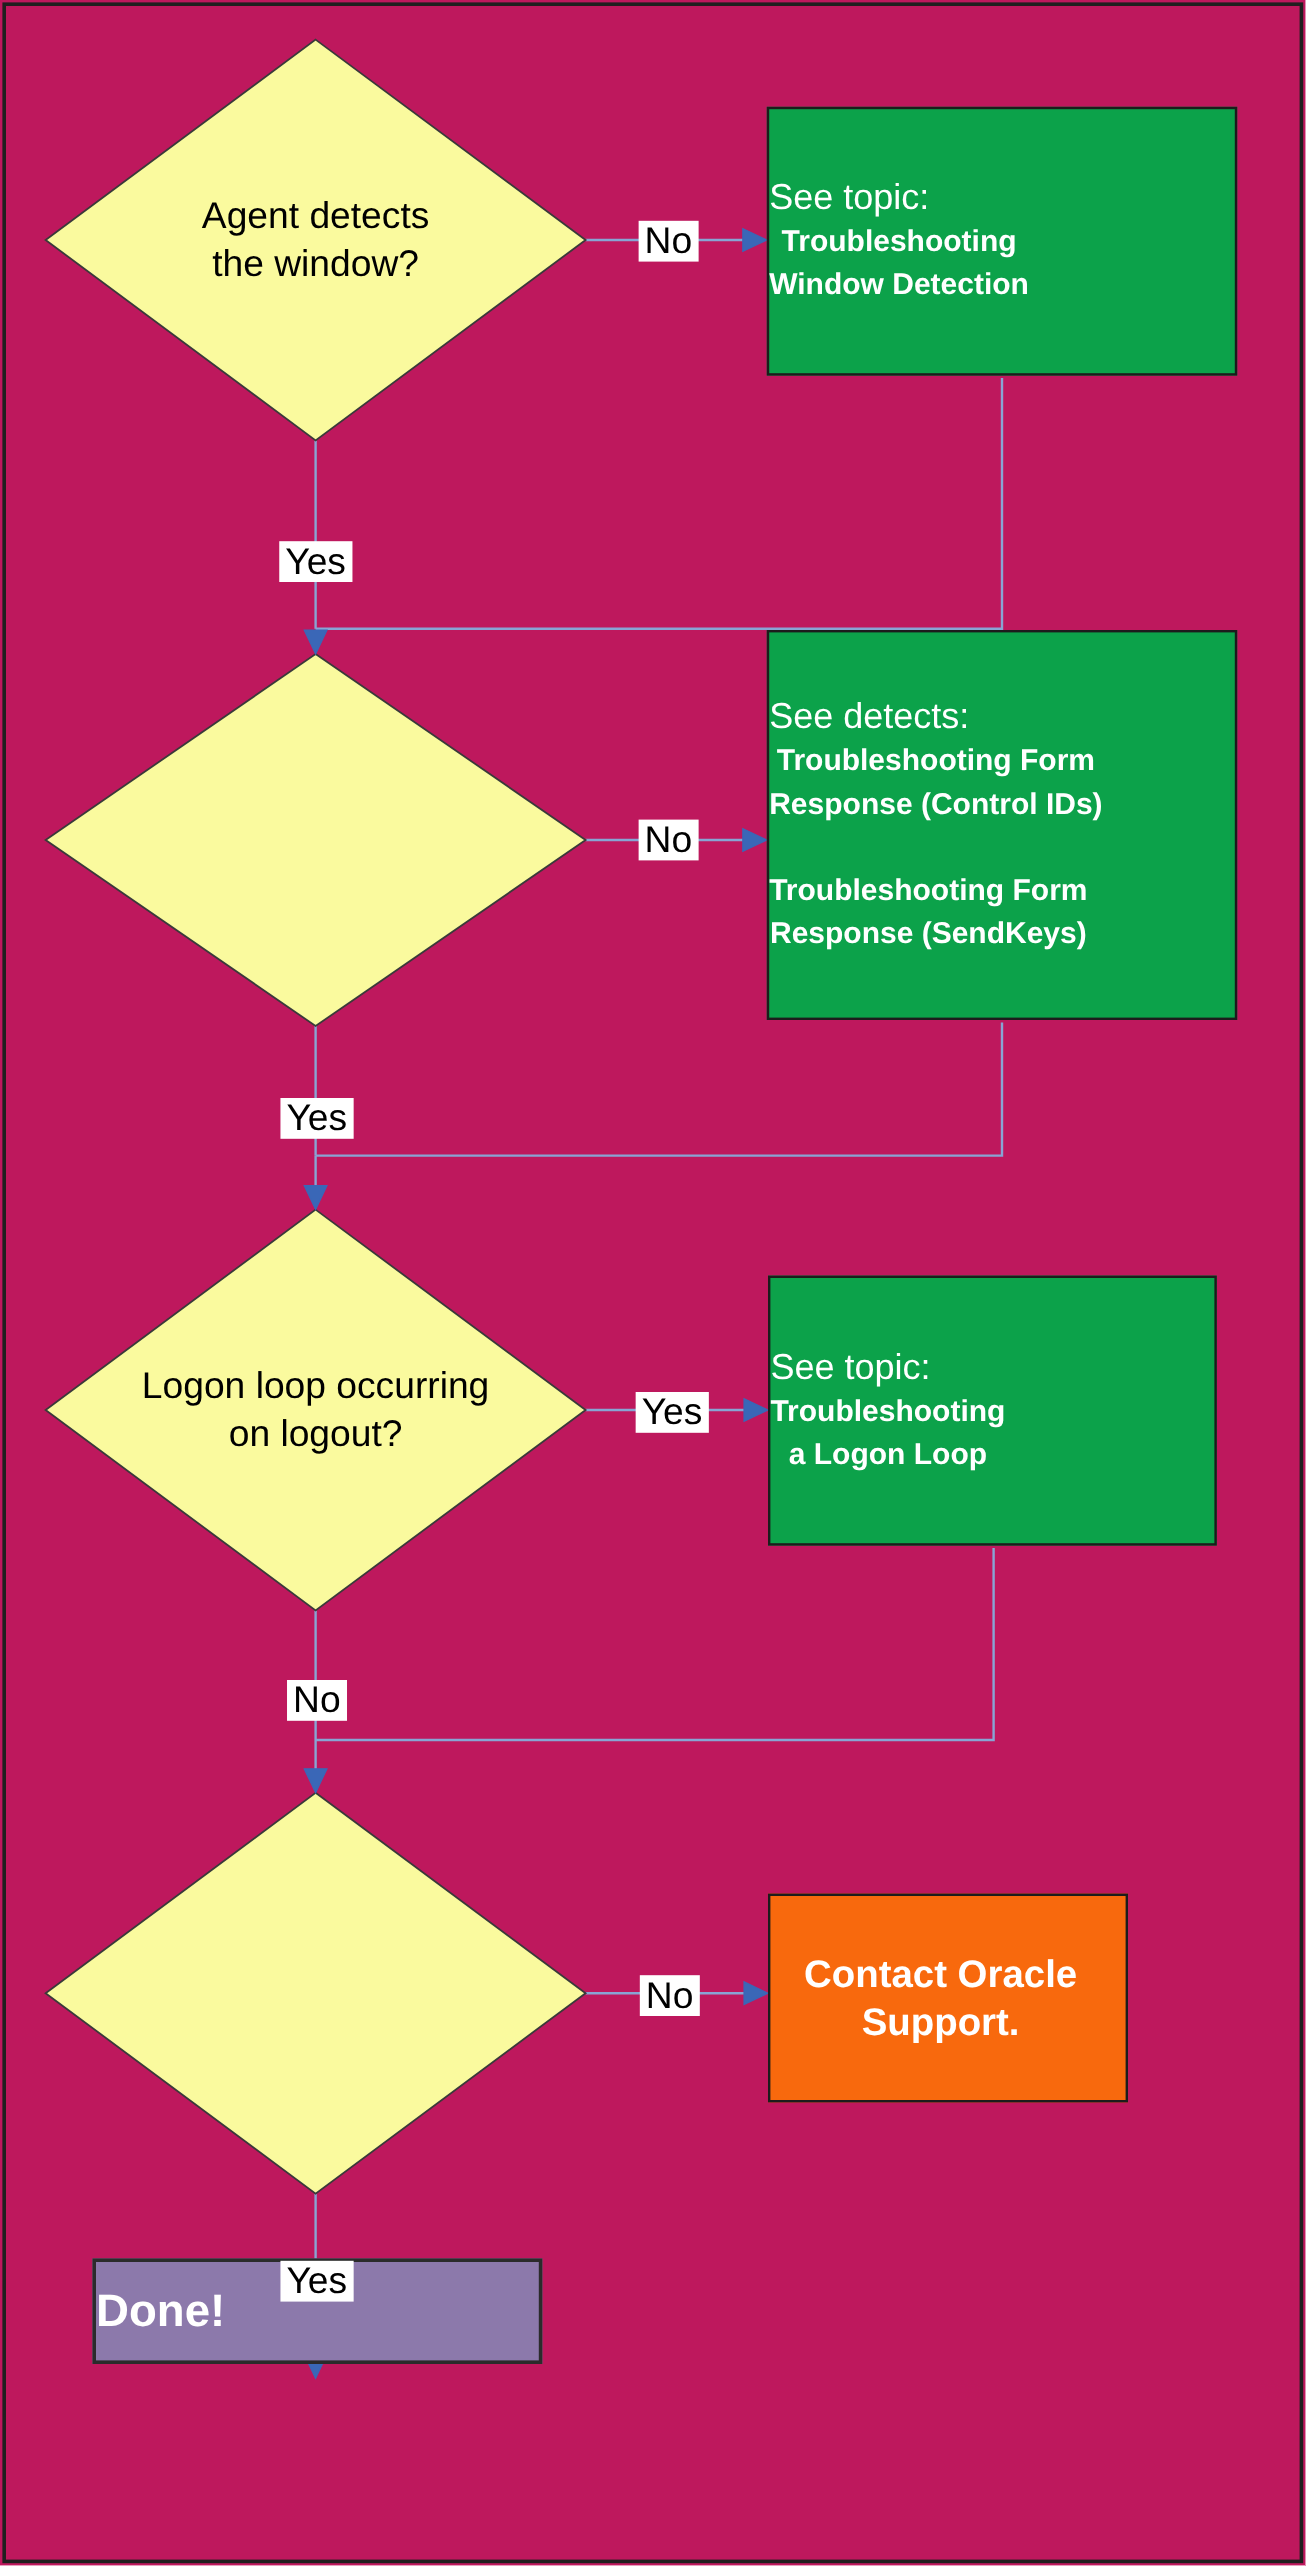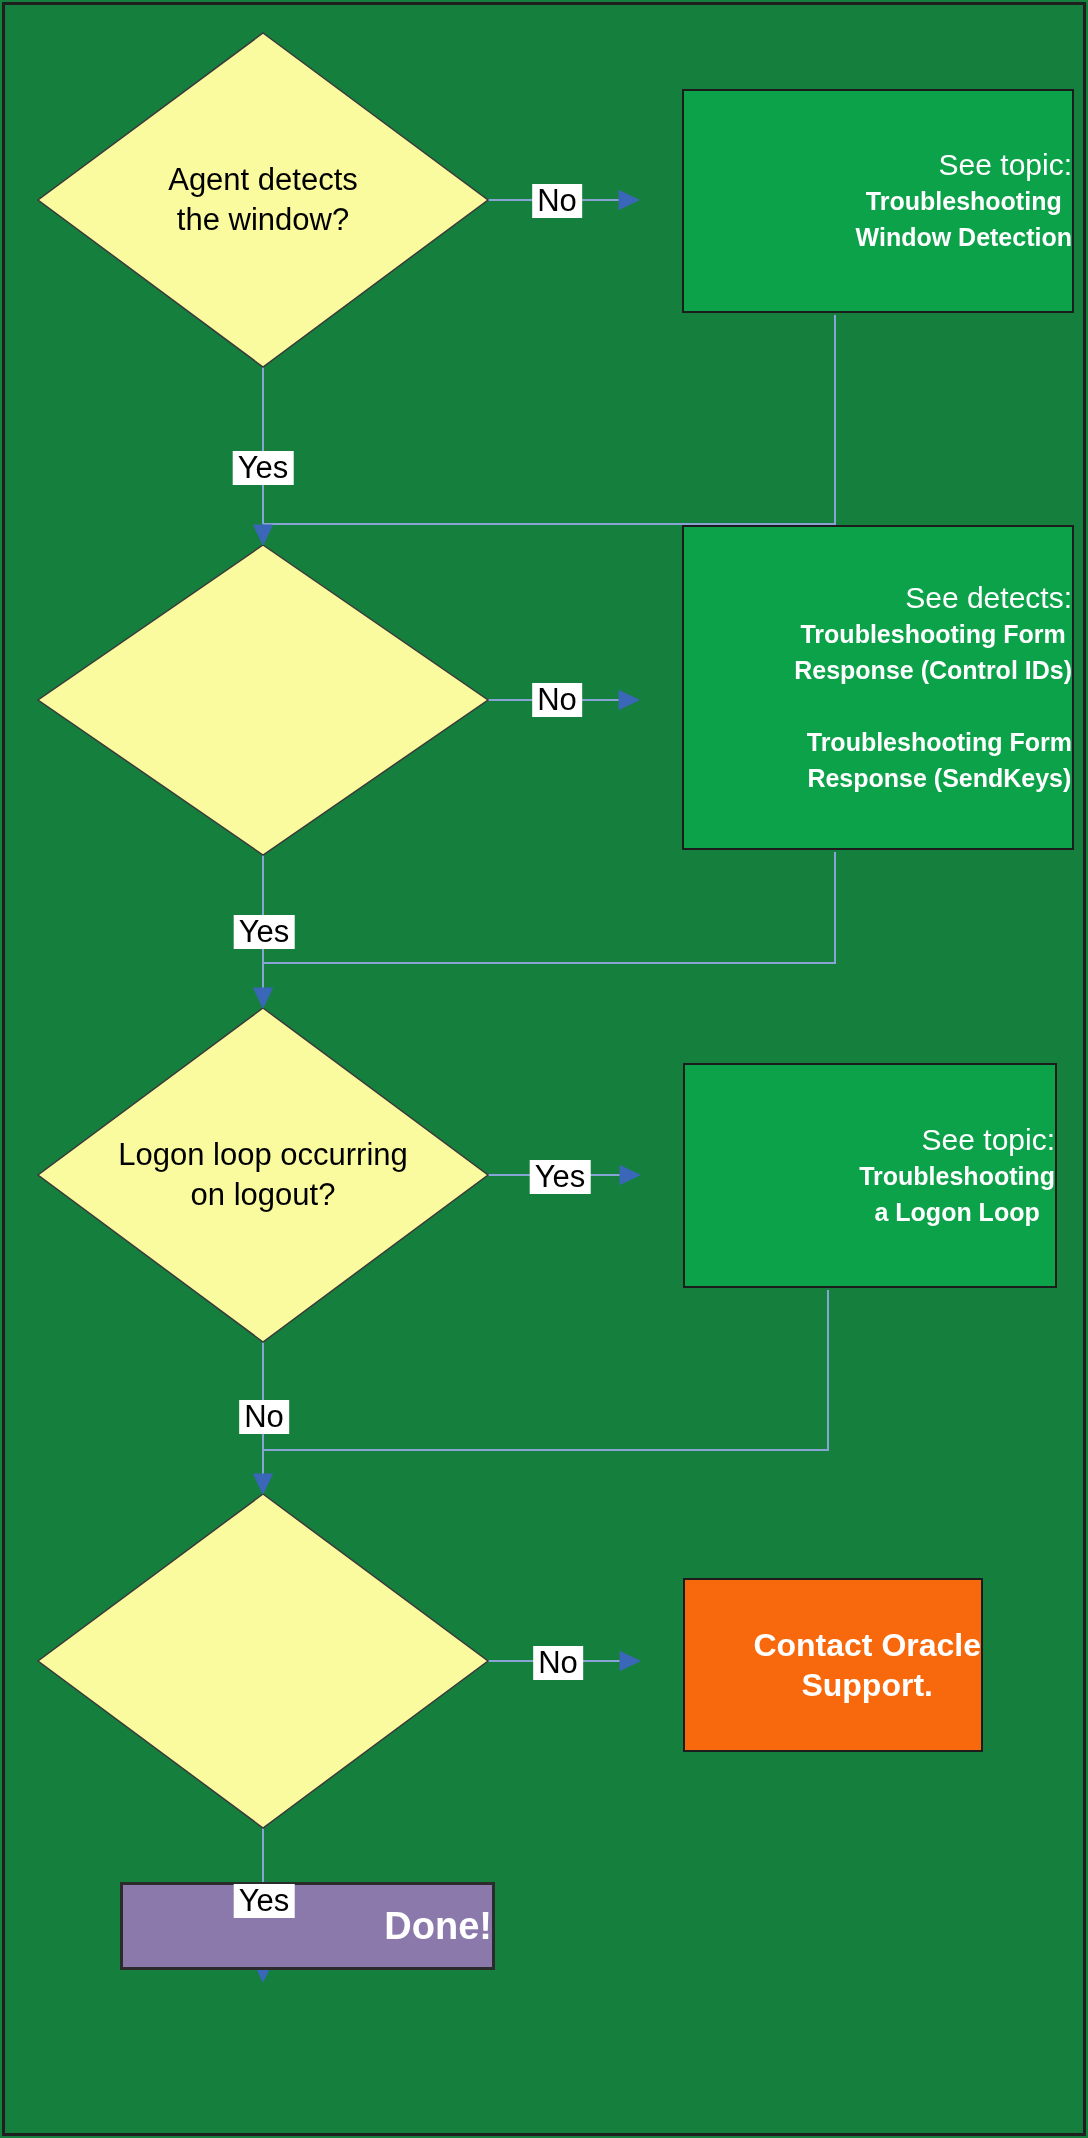--- a/index.html
+++ b/index.html
@@ -1,34 +1,34 @@
 <!DOCTYPE html>
 <html><head>
 <meta charset="utf-8">
 <style>
   html,body{margin:0;padding:0;background:#fff;}
   #canvas{
-    position:relative;width:1088px;height:2138px;background:#15803d;
+    position:relative;width:1088px;height:2138px;background:#be185d;
     font-family:"Liberation Sans",sans-serif;overflow:hidden;
   }
   .frame{position:absolute;inset:2px;border:3px solid #1f1f1f;pointer-events:none;z-index:5;}
   svg.wires{position:absolute;left:0;top:0;z-index:0;}
   .d-label{
     position:absolute;display:flex;align-items:center;justify-content:center;
     text-align:center;white-space:pre-line;color:#000;font-size:31px;line-height:40px;z-index:2;
   }
   .box{
-    position:absolute;display:flex;flex-direction:column;align-items:flex-end;justify-content:center;
-    text-align:center;color:#fff;z-index:1;box-sizing:border-box;margin-left:43px;
+    position:absolute;display:flex;flex-direction:column;align-items:flex-start;justify-content:center;
+    text-align:center;color:#fff;z-index:1;box-sizing:border-box;
   }
   .topic-box{background:#0CA24A;border:2px solid #1c1c1c;}
   .topic-intro{font-size:30px;line-height:36px;font-weight:400;white-space:pre-line;}
   .topic-title{font-size:25px;line-height:36px;font-weight:700;white-space:pre-line;}
   .topic-title + .topic-title{margin-top:36px;}
-  .action-box{background:#F8690D;border:2px solid #1c1c1c;font-weight:700;font-size:32px;line-height:40px;white-space:pre-line;}
+  .action-box{background:#F8690D;border:2px solid #1c1c1c;font-weight:700;font-size:32px;line-height:40px;white-space:pre-line;padding-left:28px;}
   .terminal-box{background:#8C79AB;border:3px solid #2b2b2b;font-weight:700;font-size:38px;line-height:42px;}
   .elabel{
     position:absolute;transform:translate(-50%,-50%);background:#fff;
     padding:0 5px;font-size:31px;line-height:34px;color:#000;z-index:3;white-space:nowrap;
   }
 </style>
 </head>
 <body>
 
 <div id="canvas">

